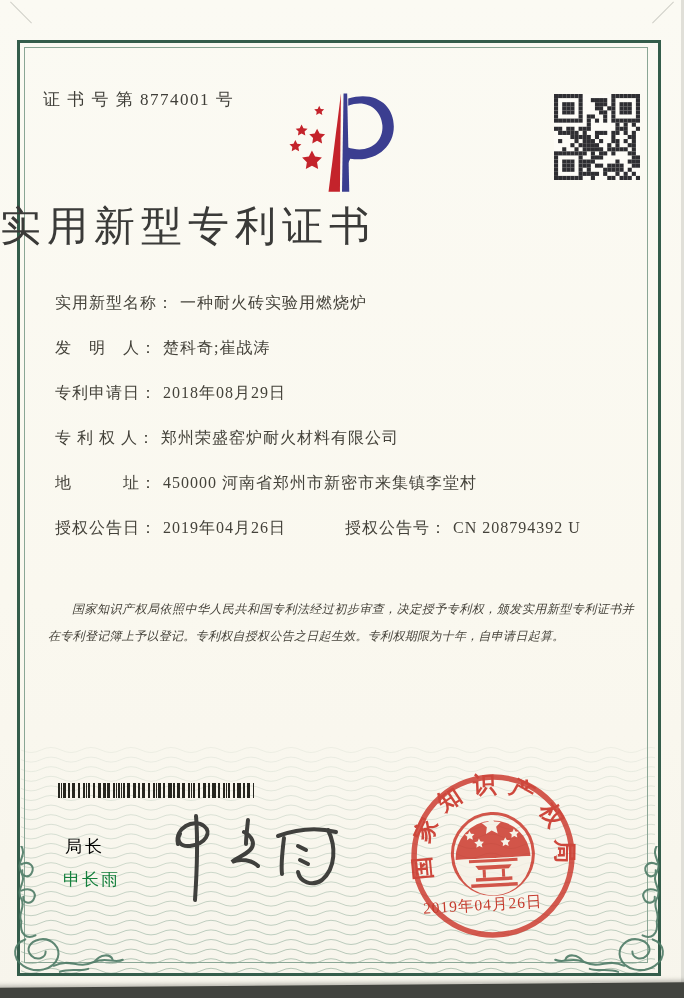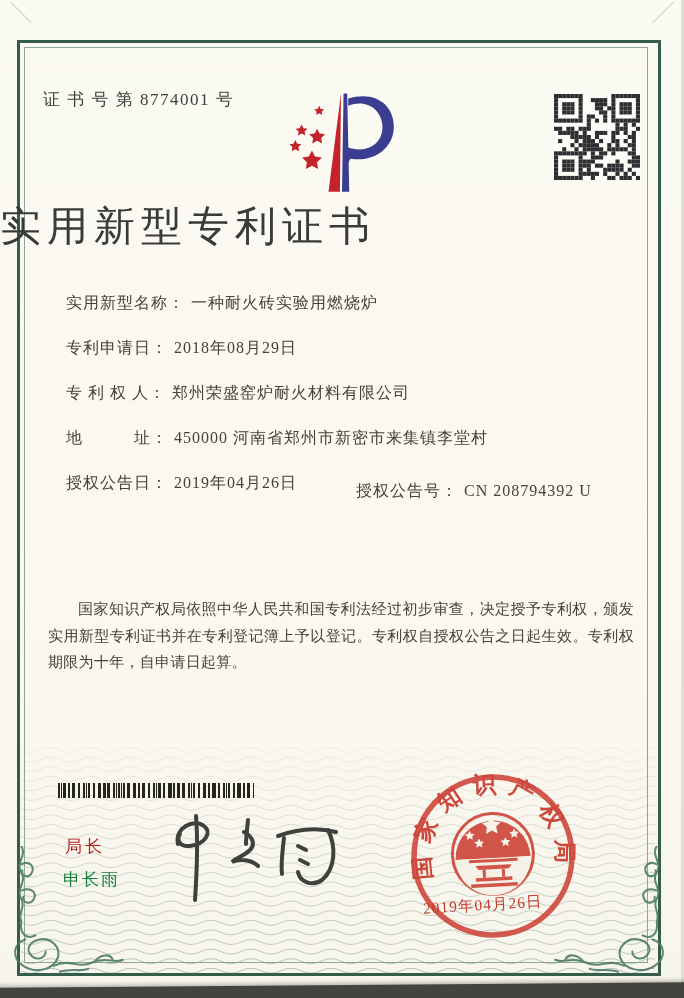--- a/index.html
+++ b/index.html
@@ -22,35 +22,35 @@
   .ornament.left{left:9px;top:846px;}
   .ornament.right{left:547px;top:846px;transform:scaleX(-1);}
   
   .cert-no{position:absolute;left:43px;top:88px;font-size:17px;letter-spacing:1.5px;color:#3f3e38;}
   .logo{position:absolute;left:285px;top:82px;width:114px;height:114px;}
   .qr{position:absolute;left:554px;top:94px;width:86px;height:86px;background:#fdfcf7;}
   .title{position:absolute;left:0;right:0;top:199px;font-size:41px;
          letter-spacing:6px;color:#3a3a38;font-weight:500;}
   
   .fields{position:absolute;left:55px;top:293px;right:45px;font-size:16px;color:#44423a;}
-  .frow{position:relative;height:20px;margin-bottom:25px;white-space:nowrap;margin-left:11px;}
+  .frow{position:relative;height:20px;margin-bottom:25px;white-space:nowrap;}
   .flabel{letter-spacing:1px;}
   .fvalue{margin-left:6px;letter-spacing:1px;}
-  .pair2{position:absolute;left:290px;top:8px;}
+  .pair2{position:absolute;left:290px;top:0;}
   
   .paras{position:absolute;left:48px;top:596px;width:586px;}
-  .paras p{margin:0;text-indent:2em;font-size:15px;line-height:26.5px;
-           text-align:justify;color:#45423a;letter-spacing:.3px;}
+  .paras p{margin:0;text-indent:2em;font-size:12px;line-height:26.5px;
+           text-align:justify;color:#45423a;letter-spacing:.3px;font-style:italic;}
   
   .barcode{position:absolute;left:58px;top:783px;width:196px;height:15px;
     background-image:
       repeating-linear-gradient(90deg,#26261f 0 2px,rgba(0,0,0,0) 2px 5px),
       repeating-linear-gradient(90deg,#26261f 0 1px,rgba(0,0,0,0) 1px 7px),
       repeating-linear-gradient(90deg,rgba(0,0,0,0) 0 3px,#26261f 3px 4px,rgba(0,0,0,0) 4px 11px);}
-  .signer-title{position:absolute;left:65px;top:835px;font-size:17px;letter-spacing:3px;color:#b91c1c;}
+  .signer-title{position:absolute;left:65px;top:835px;font-size:17px;letter-spacing:3px;color:#000000;}
   .signer-name{position:absolute;left:63px;top:868px;font-size:17px;letter-spacing:2px;color:#15803d;}
   .signature{position:absolute;left:160px;top:810px;width:195px;height:100px;}
   .seal{position:absolute;left:406px;top:769px;width:174px;height:174px;transform:rotate(-3deg);opacity:.92;}
   .seal-ring-text{font-size:23px;letter-spacing:11px;fill:#cb392d;font-family:"Liberation Serif","DejaVu Serif",serif;font-weight:bold;}
   .seal-date{position:absolute;left:423px;top:895px;font-size:15.5px;color:#c53b2d;
              letter-spacing:1px;transform:rotate(-3.5deg);font-weight:500;}
   .footer{position:absolute;left:17px;width:638px;top:941px;text-align:center;
           font-size:13.5px;letter-spacing:2px;color:#4a4a42;}
 </style>
 </head>
@@ -378,20 +378,23 @@
       </g>
   </svg>
 
   <div class="title">实用新型专利证书</div>
 
   <div class="fields">
     <div class="frow">
       <span class="flabel">实用新型名称：</span><span class="fvalue">一种耐火砖实验用燃烧炉</span>
     </div>
     <div class="frow">
+      <span class="flabel">发　明　人：</span><span class="fvalue">楚科奇;崔战涛</span>
+    </div>
+    <div class="frow">
       <span class="flabel">专利申请日：</span><span class="fvalue">2018年08月29日</span>
     </div>
     <div class="frow">
       <span class="flabel">专 利 权 人：</span><span class="fvalue">郑州荣盛窑炉耐火材料有限公司</span>
     </div>
     <div class="frow">
       <span class="flabel">地　　　址：</span><span class="fvalue">450000 河南省郑州市新密市来集镇李堂村</span>
     </div>
     <div class="frow">
       <span class="flabel">授权公告日：</span><span class="fvalue">2019年04月26日</span>

